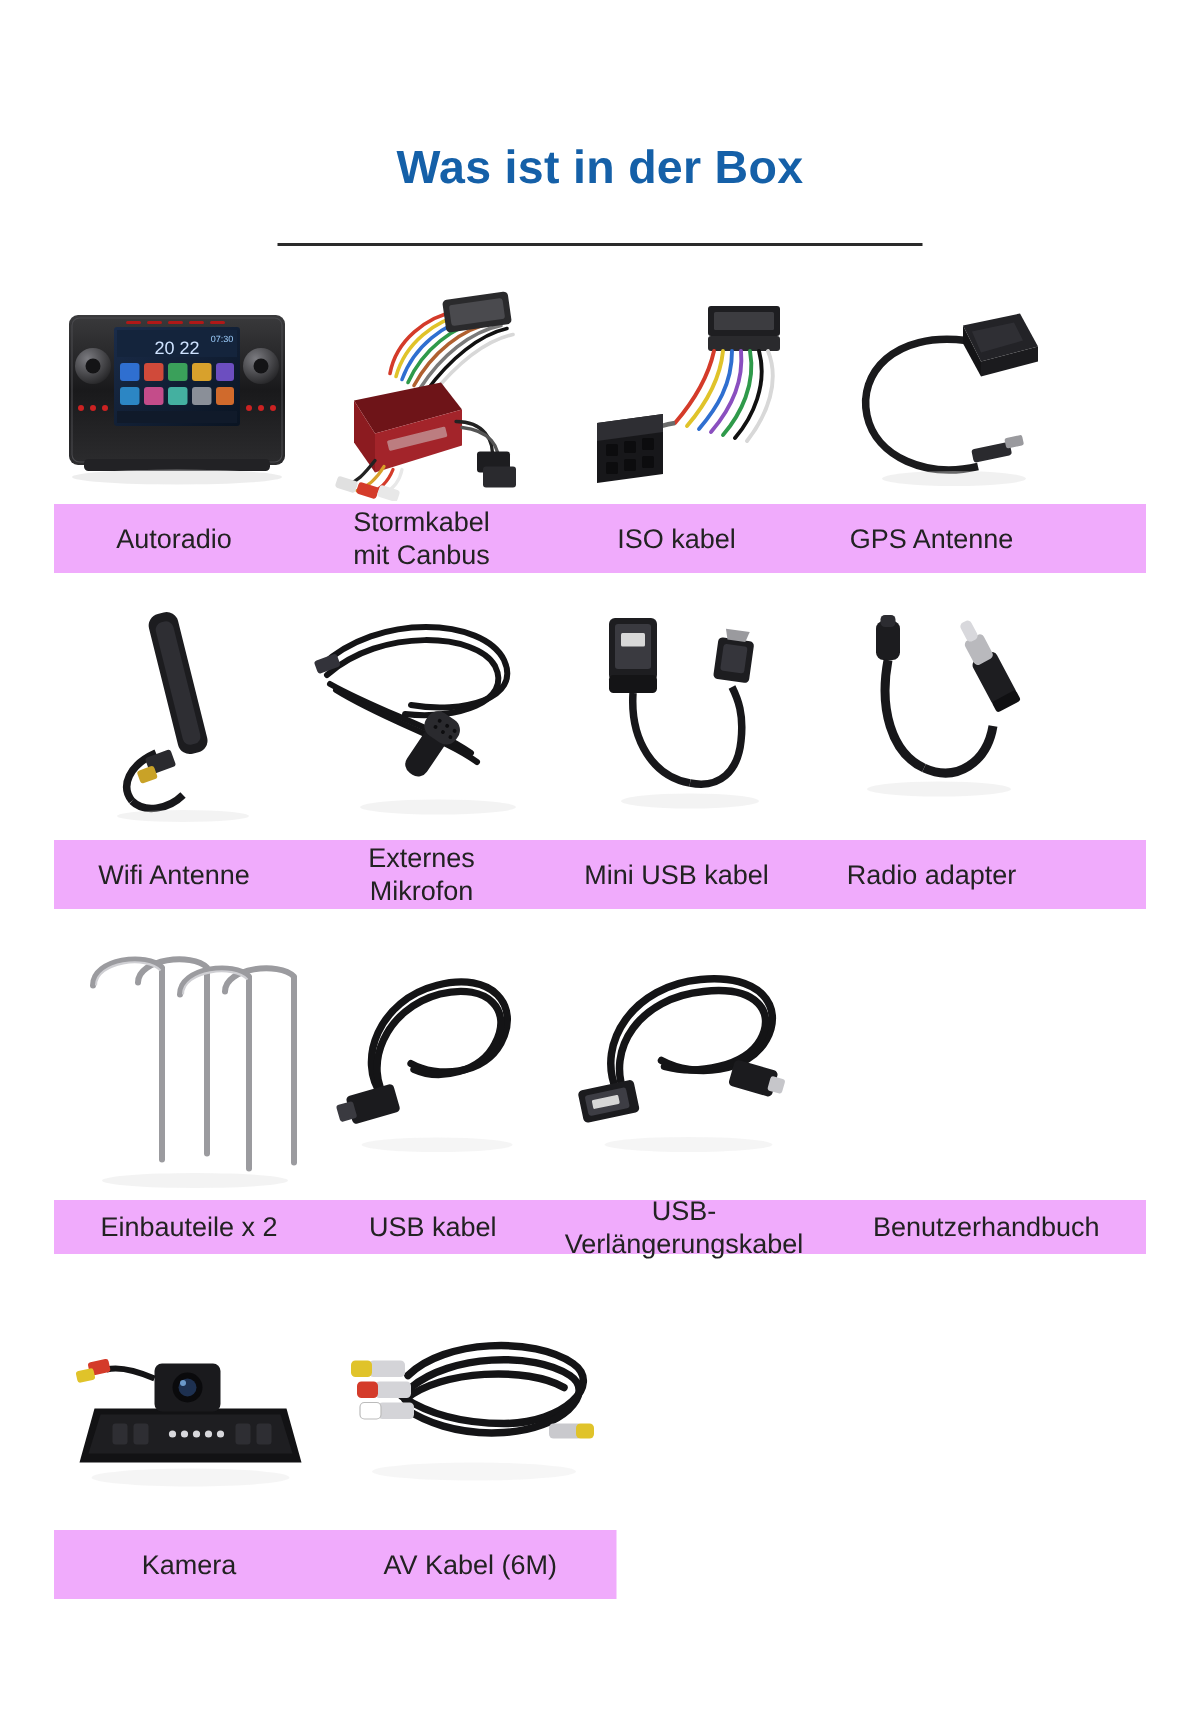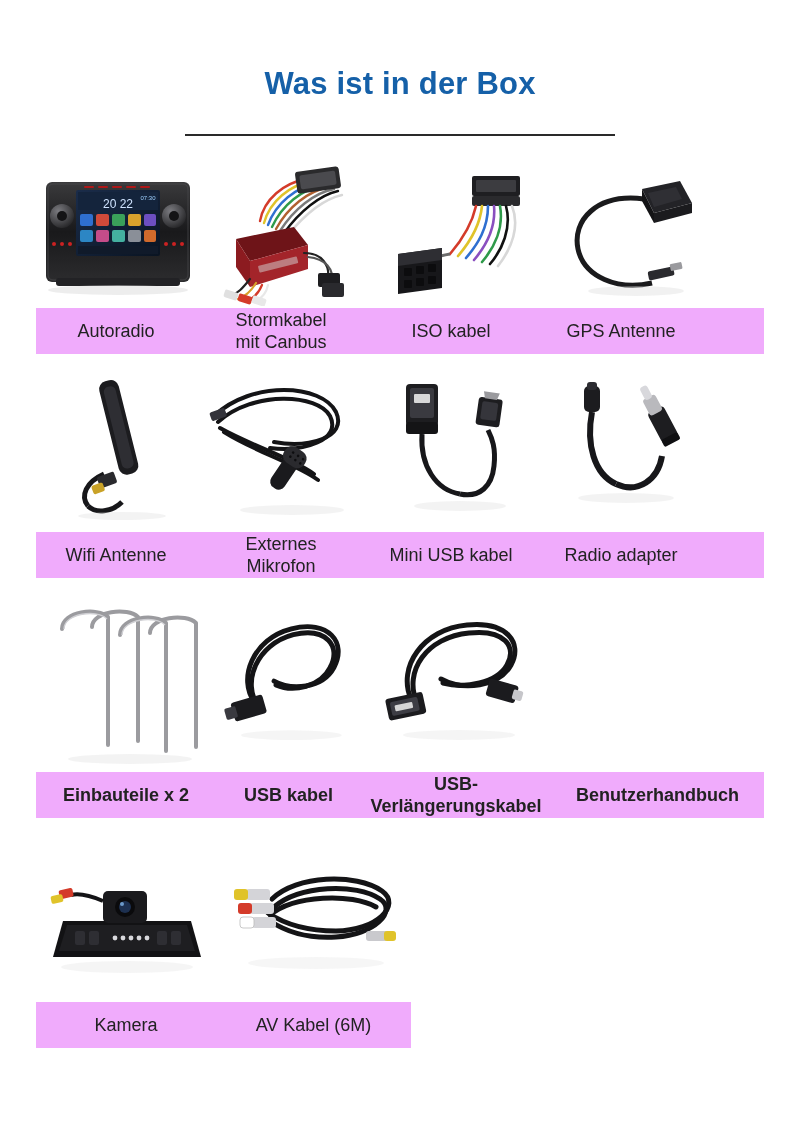--- a/index.html
+++ b/index.html
@@ -17,21 +17,21 @@
     height: 1142px;
     background: #ffffff;
     overflow: hidden;
   }
   .title {
     text-align: center;
     color: #1560a8;
     font-size: 31px;
     font-weight: bold;
     letter-spacing: 0.2px;
-    padding-top: 66px;
+    padding-top: 94px;
     margin: 0;
   }
   .title-rule {
     width: 430px;
     height: 2px;
     background: #2a2a2a;
     margin: 32px auto 0 auto;
   }
 
   .rows {
@@ -396,21 +396,21 @@
             <g transform="rotate(16 128 96)">
               <rect x="116" y="86" width="30" height="18" rx="3" fill="#1b1b1e"></rect>
               <rect x="142" y="90" width="10" height="10" rx="2" fill="#c6c6ca"></rect>
             </g>
             <ellipse cx="88" cy="140" rx="56" ry="5" fill="#dddddd" opacity="0.3"></ellipse>
           </svg>
         </div>
 
       </div>
 
-      <div class="captions" style="margin:0 36px; height:46px;font-weight:bold;">
+      <div class="captions" style="margin:0 36px; height:36px;">
         <div class="caption" style="width:180px;">Einbauteile x 2</div>
         <div class="caption" style="width:145px;">USB kabel</div>
         <div class="caption" style="width:190px;">USB-Verlängerungskabel</div>
         <div class="caption" style="width:213px;">Benutzerhandbuch</div>
       </div>
     </div>
 
     <div class="row" style="margin-top:14px;">
       <div class="cells" style="height:170px; padding:0 36px;">
 

